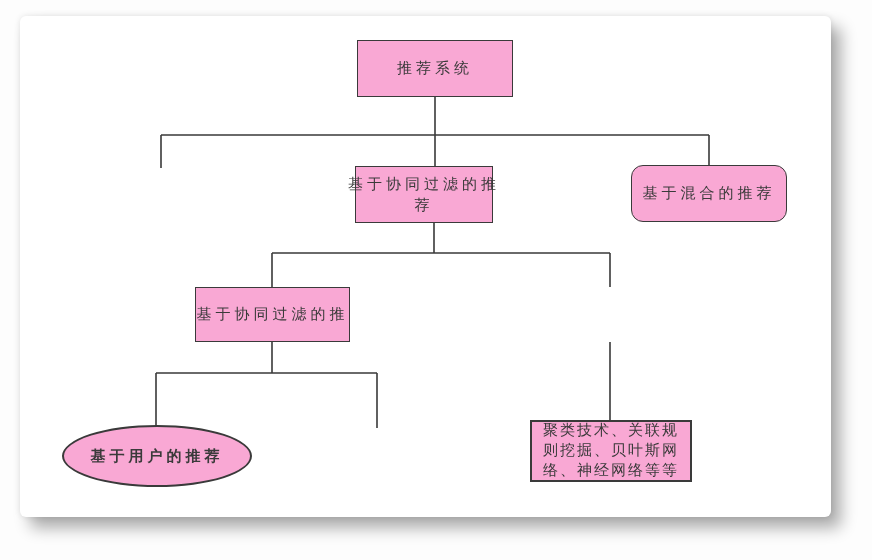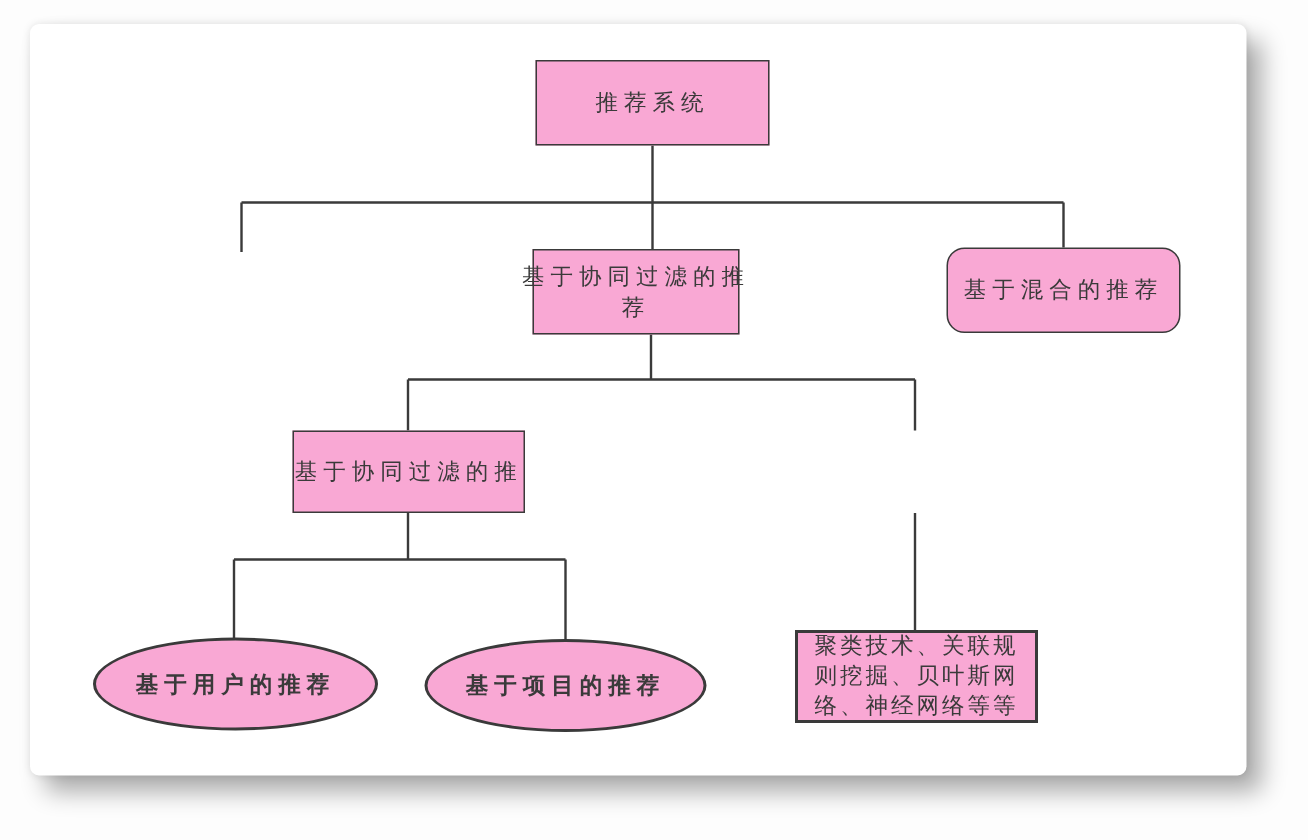--- a/index.html
+++ b/index.html
@@ -87,18 +87,17 @@
   <div class="node n-collab">基于协同过滤的推
 荐</div>
 
   <div class="node n-hybrid">基于混合的推荐</div>
 
   <div class="node n-memory">基于协同过滤的推</div>
 
 
   <div class="node ellipse n-user">基于用户的推荐</div>
 
-  <div class="node ellipse n-item">基于项目的推荐</div>
 
   <div class="node n-tech">聚类技术、关联规
 则挖掘、贝叶斯网
 络、神经网络等等</div>
 </div>
 
 </body></html>

